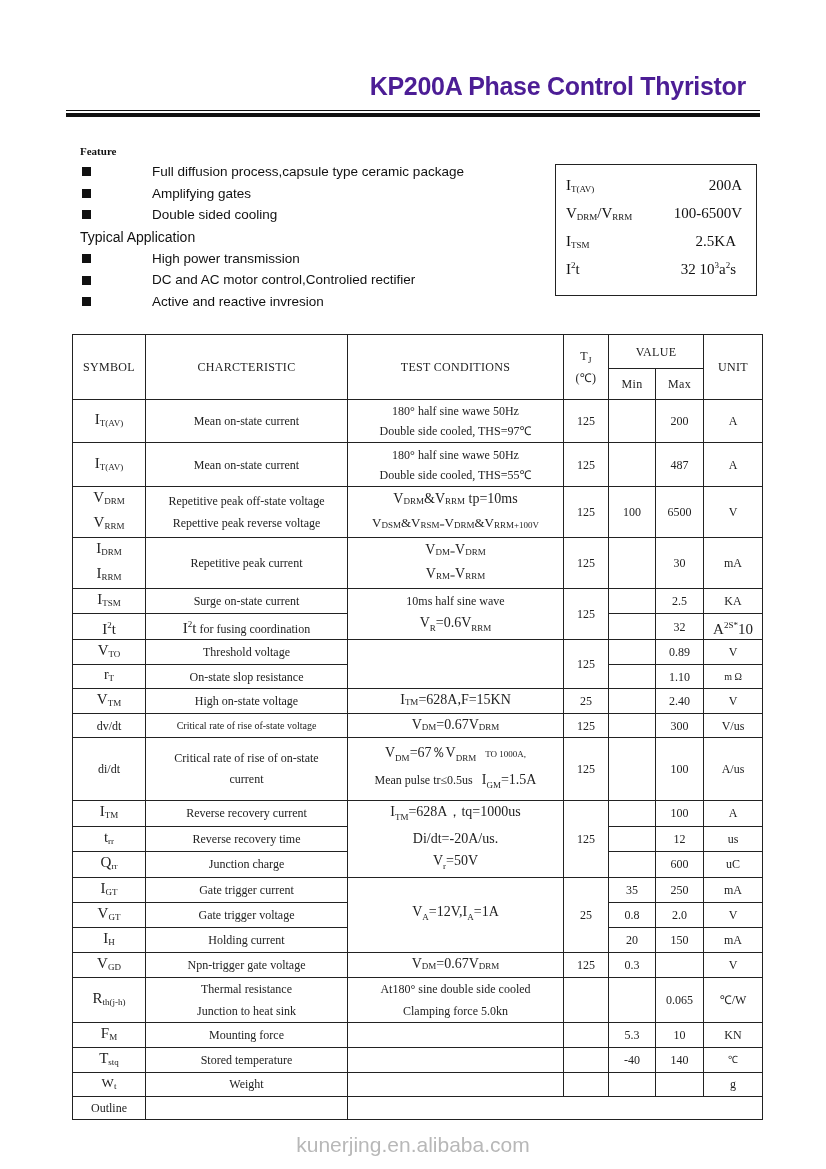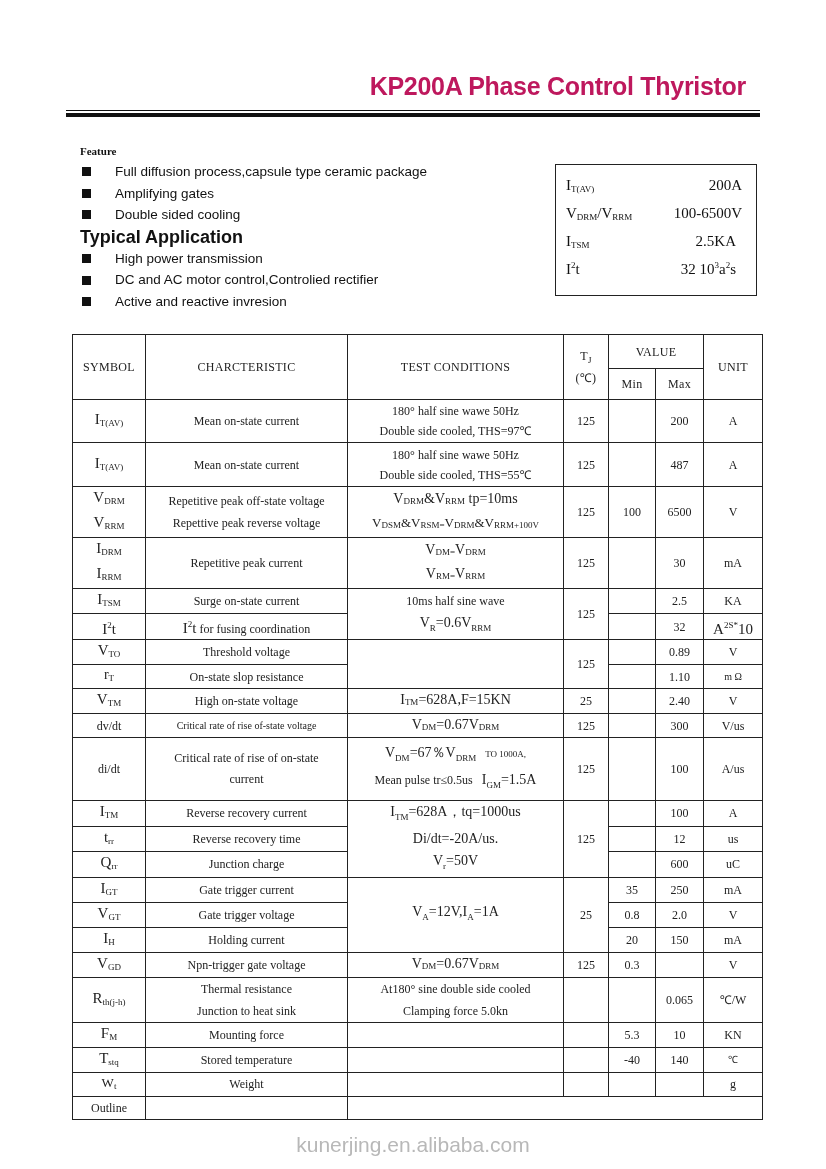--- a/index.html
+++ b/index.html
@@ -1,25 +1,25 @@
 <!DOCTYPE html>
 <html><head>
 <meta charset="utf-8">
 <style>
   html, body { margin:0; padding:0; background:#ffffff; }
   body { width:826px; height:1169px; position:relative; overflow:hidden; color:#111; }
 
-  #title { position:absolute; right:80px; top:72px; font-family:"Liberation Sans", sans-serif; font-weight:bold; font-size:25px; color:#be185d; letter-spacing:-0.3px; }
+  #title { position:absolute; right:80px; top:72px; font-family:"Liberation Sans", sans-serif; font-weight:bold; font-size:25px; color:#4c1d95; letter-spacing:-0.3px; }
   #rule-thin { position:absolute; left:66px; top:110px; width:694px; height:1px; background:#111; }
   #rule-thick { position:absolute; left:66px; top:113px; width:694px; height:4px; background:#111; }
 
   #features { position:absolute; left:80px; top:141px; width:470px; }
   .sec-head-serif { font-family:"Liberation Serif", serif; font-weight:bold; font-size:11px; height:20px; line-height:20px; }
-  .sec-head-sans { font-family:"Liberation Sans", sans-serif; font-weight:bold; font-size:18px; height:22px; line-height:22px; }
-  .bullet-item { height:21.6px; line-height:21.6px; font-family:"Liberation Sans", sans-serif; font-size:13.5px; display:flex; align-items:center; }
+  .sec-head-sans { font-family:"Liberation Sans", sans-serif; font-weight:normal; font-size:14px; height:22px; line-height:22px; }
+  .bullet-item { height:21.6px; line-height:21.6px; font-family:"Liberation Sans", sans-serif; font-size:13.5px; display:flex; align-items:center;gap:37px; }
   .bullet-sq { display:inline-block; width:9px; height:9px; background:#111; margin-left:2px; margin-right:24px; }
 
   #spec-box { position:absolute; left:555px; top:164px; width:200px; height:130px; border:1px solid #222; font-family:"Liberation Serif", serif; }
   .spec-row { position:absolute; left:10px; right:14px; display:flex; justify-content:space-between; font-size:15px; }
   .spec-row sub, .spec-row sup { font-size:9px; }
   .spec-row sub { vertical-align:-2px; }
 
   #table-wrap { position:absolute; left:72px; top:334px; }
   table.spec { border-collapse:collapse; font-family:"Liberation Serif", serif; font-size:12px; color:#222; table-layout:fixed; }
   table.spec td { border:1px solid #222; text-align:center; vertical-align:middle; padding:0 2px; line-height:20px; }

